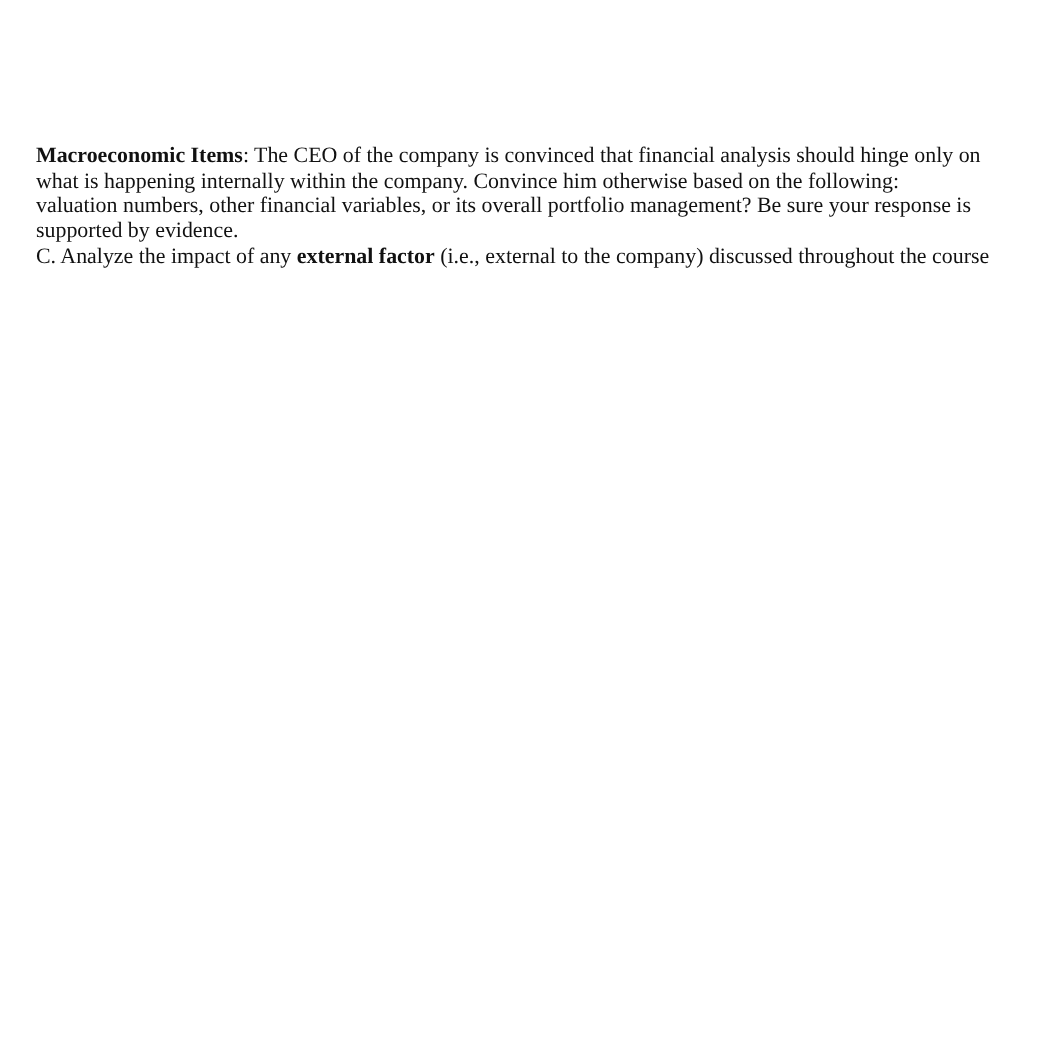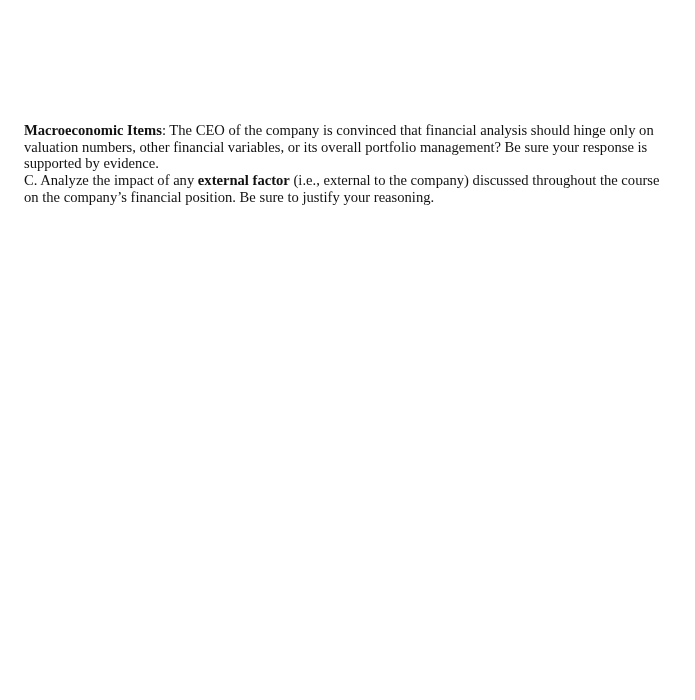--- a/index.html
+++ b/index.html
@@ -9,38 +9,38 @@
     }
     body {
       width: 695px;
       height: 700px;
       position: relative;
       overflow: hidden;
     }
     .doc {
       position: absolute;
       left: 24px;
-      top: 122px;
+      top: 96px;
       width: 660px;
       font-family: "Liberation Serif", "DejaVu Serif", serif;
       font-size: 14.6px;
       line-height: 16.7px;
       color: #111111;
     }
     .line {
       white-space: nowrap;
       display: block;
     }
     b { font-weight: bold; }
   </style>
 </head>
 <body>
 
 <div class="doc">
   <span class="line"><b>Macroeconomic Items</b><span>: The CEO of the company is convinced that financial analysis should hinge only on</span></span>
+  <span class="line">what is happening internally within the company. Convince him otherwise based on the following:</span>
 
 
   <span class="line">valuation numbers, other financial variables, or its overall portfolio management? Be sure your response is</span>
   <span class="line">supported by evidence.</span>
 
   <span class="line"><span>C. Analyze the impact of any </span><b>external factor</b><span> (i.e., external to the company) discussed throughout the course</span></span>
-  <span class="line">on the company’s financial position. Be sure to justify your reasoning.</span>
 </div>
 
 </body></html>

